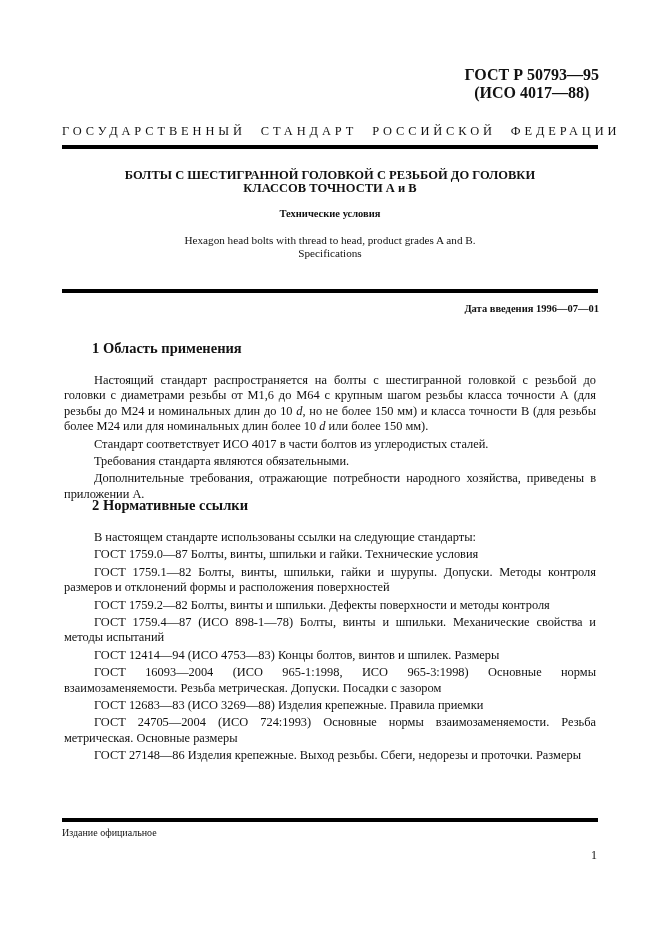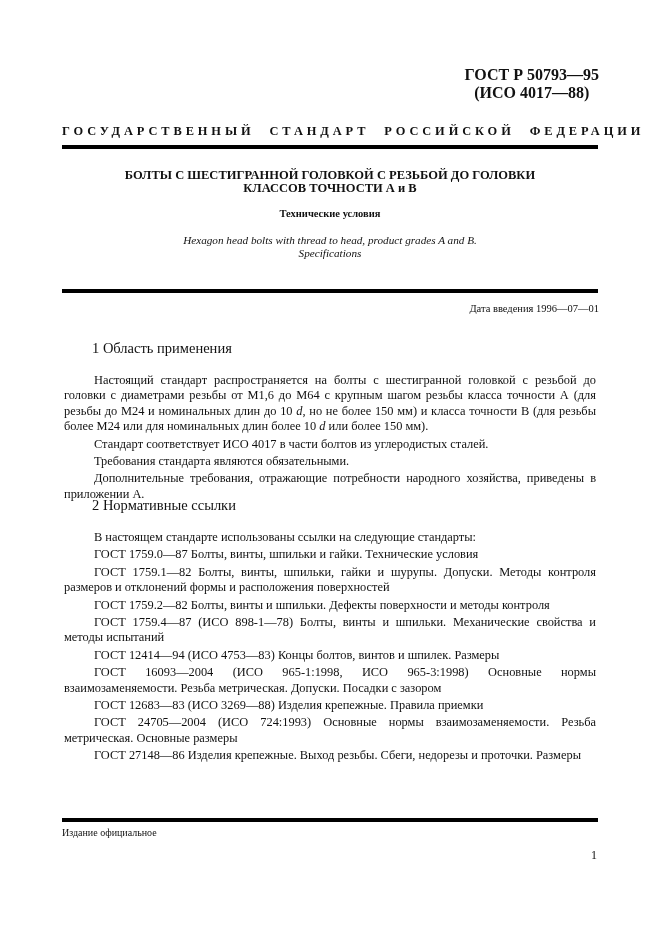--- a/index.html
+++ b/index.html
@@ -1,27 +1,27 @@
 <!DOCTYPE html>
 <html><head>
 <meta charset="utf-8">
 <style>
   html, body { margin:0; padding:0; background:#ffffff; }
   body { width:661px; height:936px; position:relative; overflow:hidden;
          font-family:"Liberation Serif", serif; color:#111; }
   .abs { position:absolute; }
   .hdr-code { right:62px; top:66px; text-align:center; font-weight:bold; font-size:16px; line-height:18px; }
-  .org { left:62px; width:536px; top:124px; text-align:center; font-weight:bold; font-size:12.4px;
+  .org { left:62px; width:536px; top:124px; text-align:center; font-weight:normal; font-size:12.4px;
          letter-spacing:3.9px; word-spacing:8px; white-space:nowrap; }
   .rule { left:62px; width:536px; height:4px; background:#000; }
   .title { left:62px; width:536px; top:169px; text-align:center; font-weight:bold; font-size:12.5px; line-height:13px; }
   .subtitle { left:62px; width:536px; top:208px; text-align:center; font-weight:bold; font-size:10.5px; }
-  .en { left:62px; width:536px; top:234px; text-align:center; font-size:11.2px; line-height:12.5px;font-style:italic; }
-  .date { right:62px; top:303px; font-weight:normal; font-size:10.5px; }
-  .h1 { left:92px; font-weight:normal; font-size:14.5px; }
+  .en { left:62px; width:536px; top:234px; text-align:center; font-size:11.2px; line-height:12.5px; }
+  .date { right:62px; top:303px; font-weight:bold; font-size:10.5px; }
+  .h1 { left:92px; font-weight:bold; font-size:14.5px; }
   .body { left:62px; width:536px; font-size:12.4px; line-height:15.4px; text-align:justify; }
   .body p { margin:2px; }
   .ind { text-indent:30px; }
   .foot { left:62px; top:827px; font-weight:normal; font-size:10px; }
   .pnum { left:591px; top:848px; font-size:12px; }
   i { font-style:italic; }
 </style>
 </head>
 <body>
 

